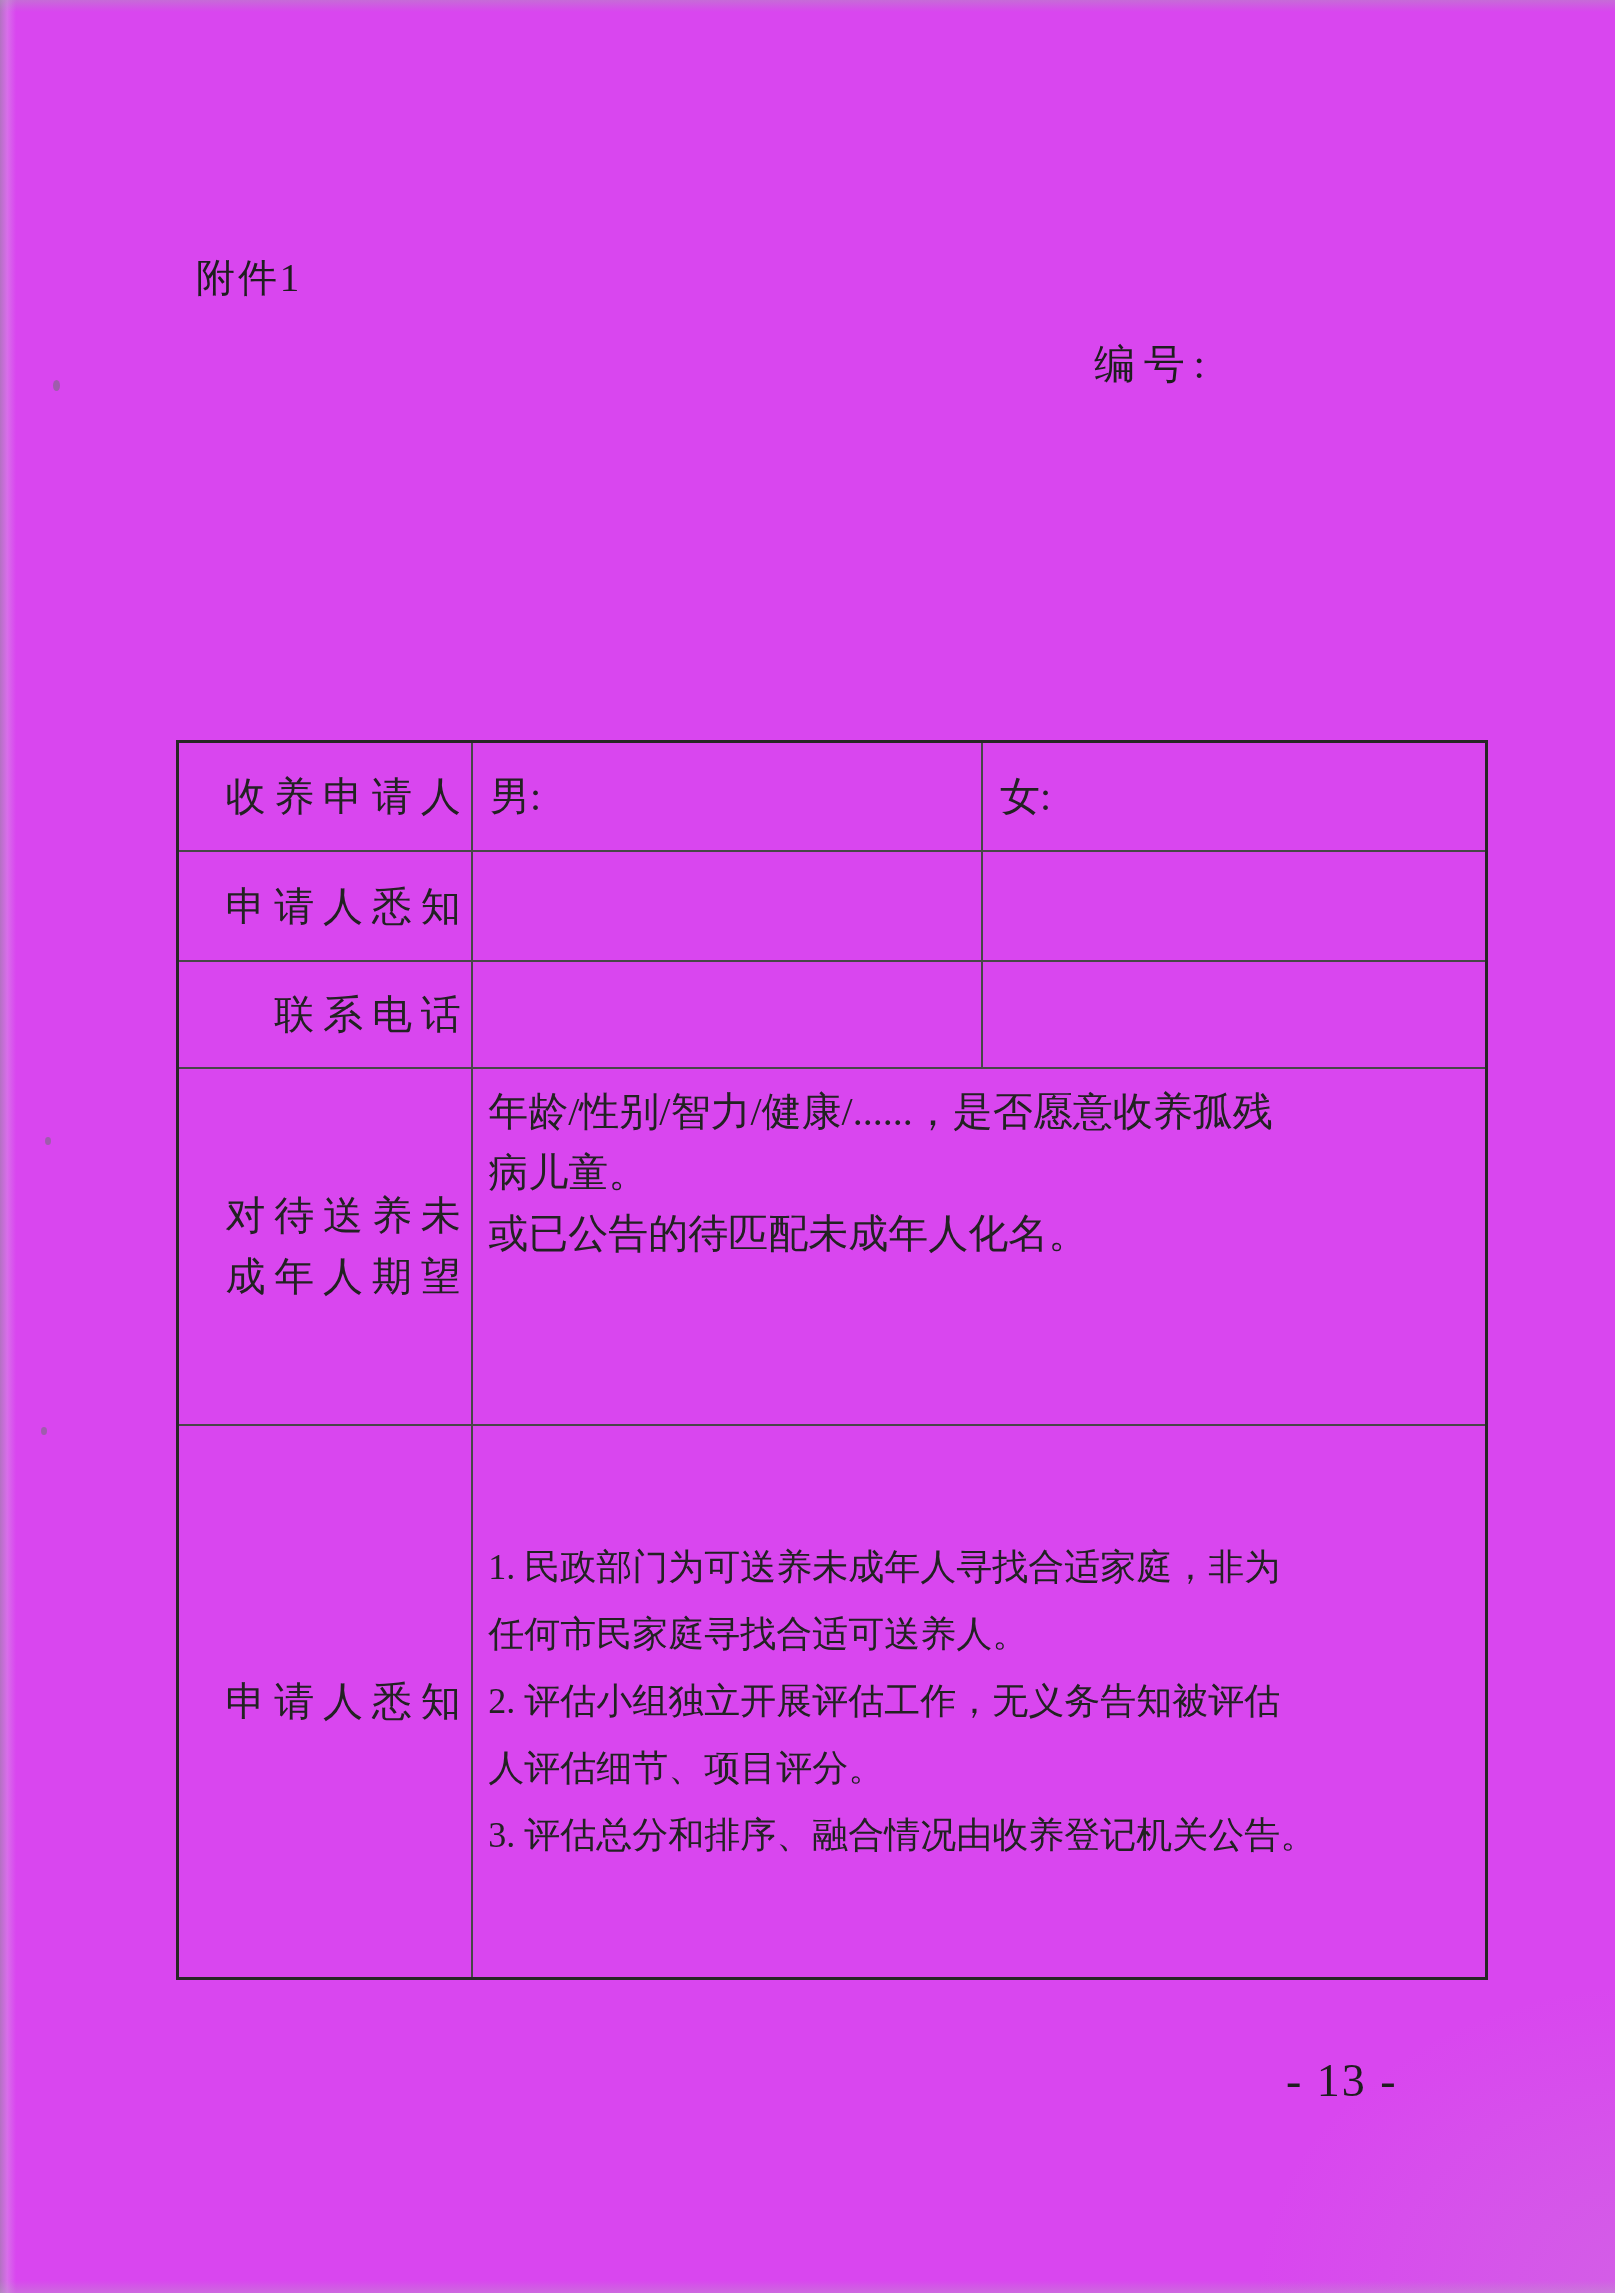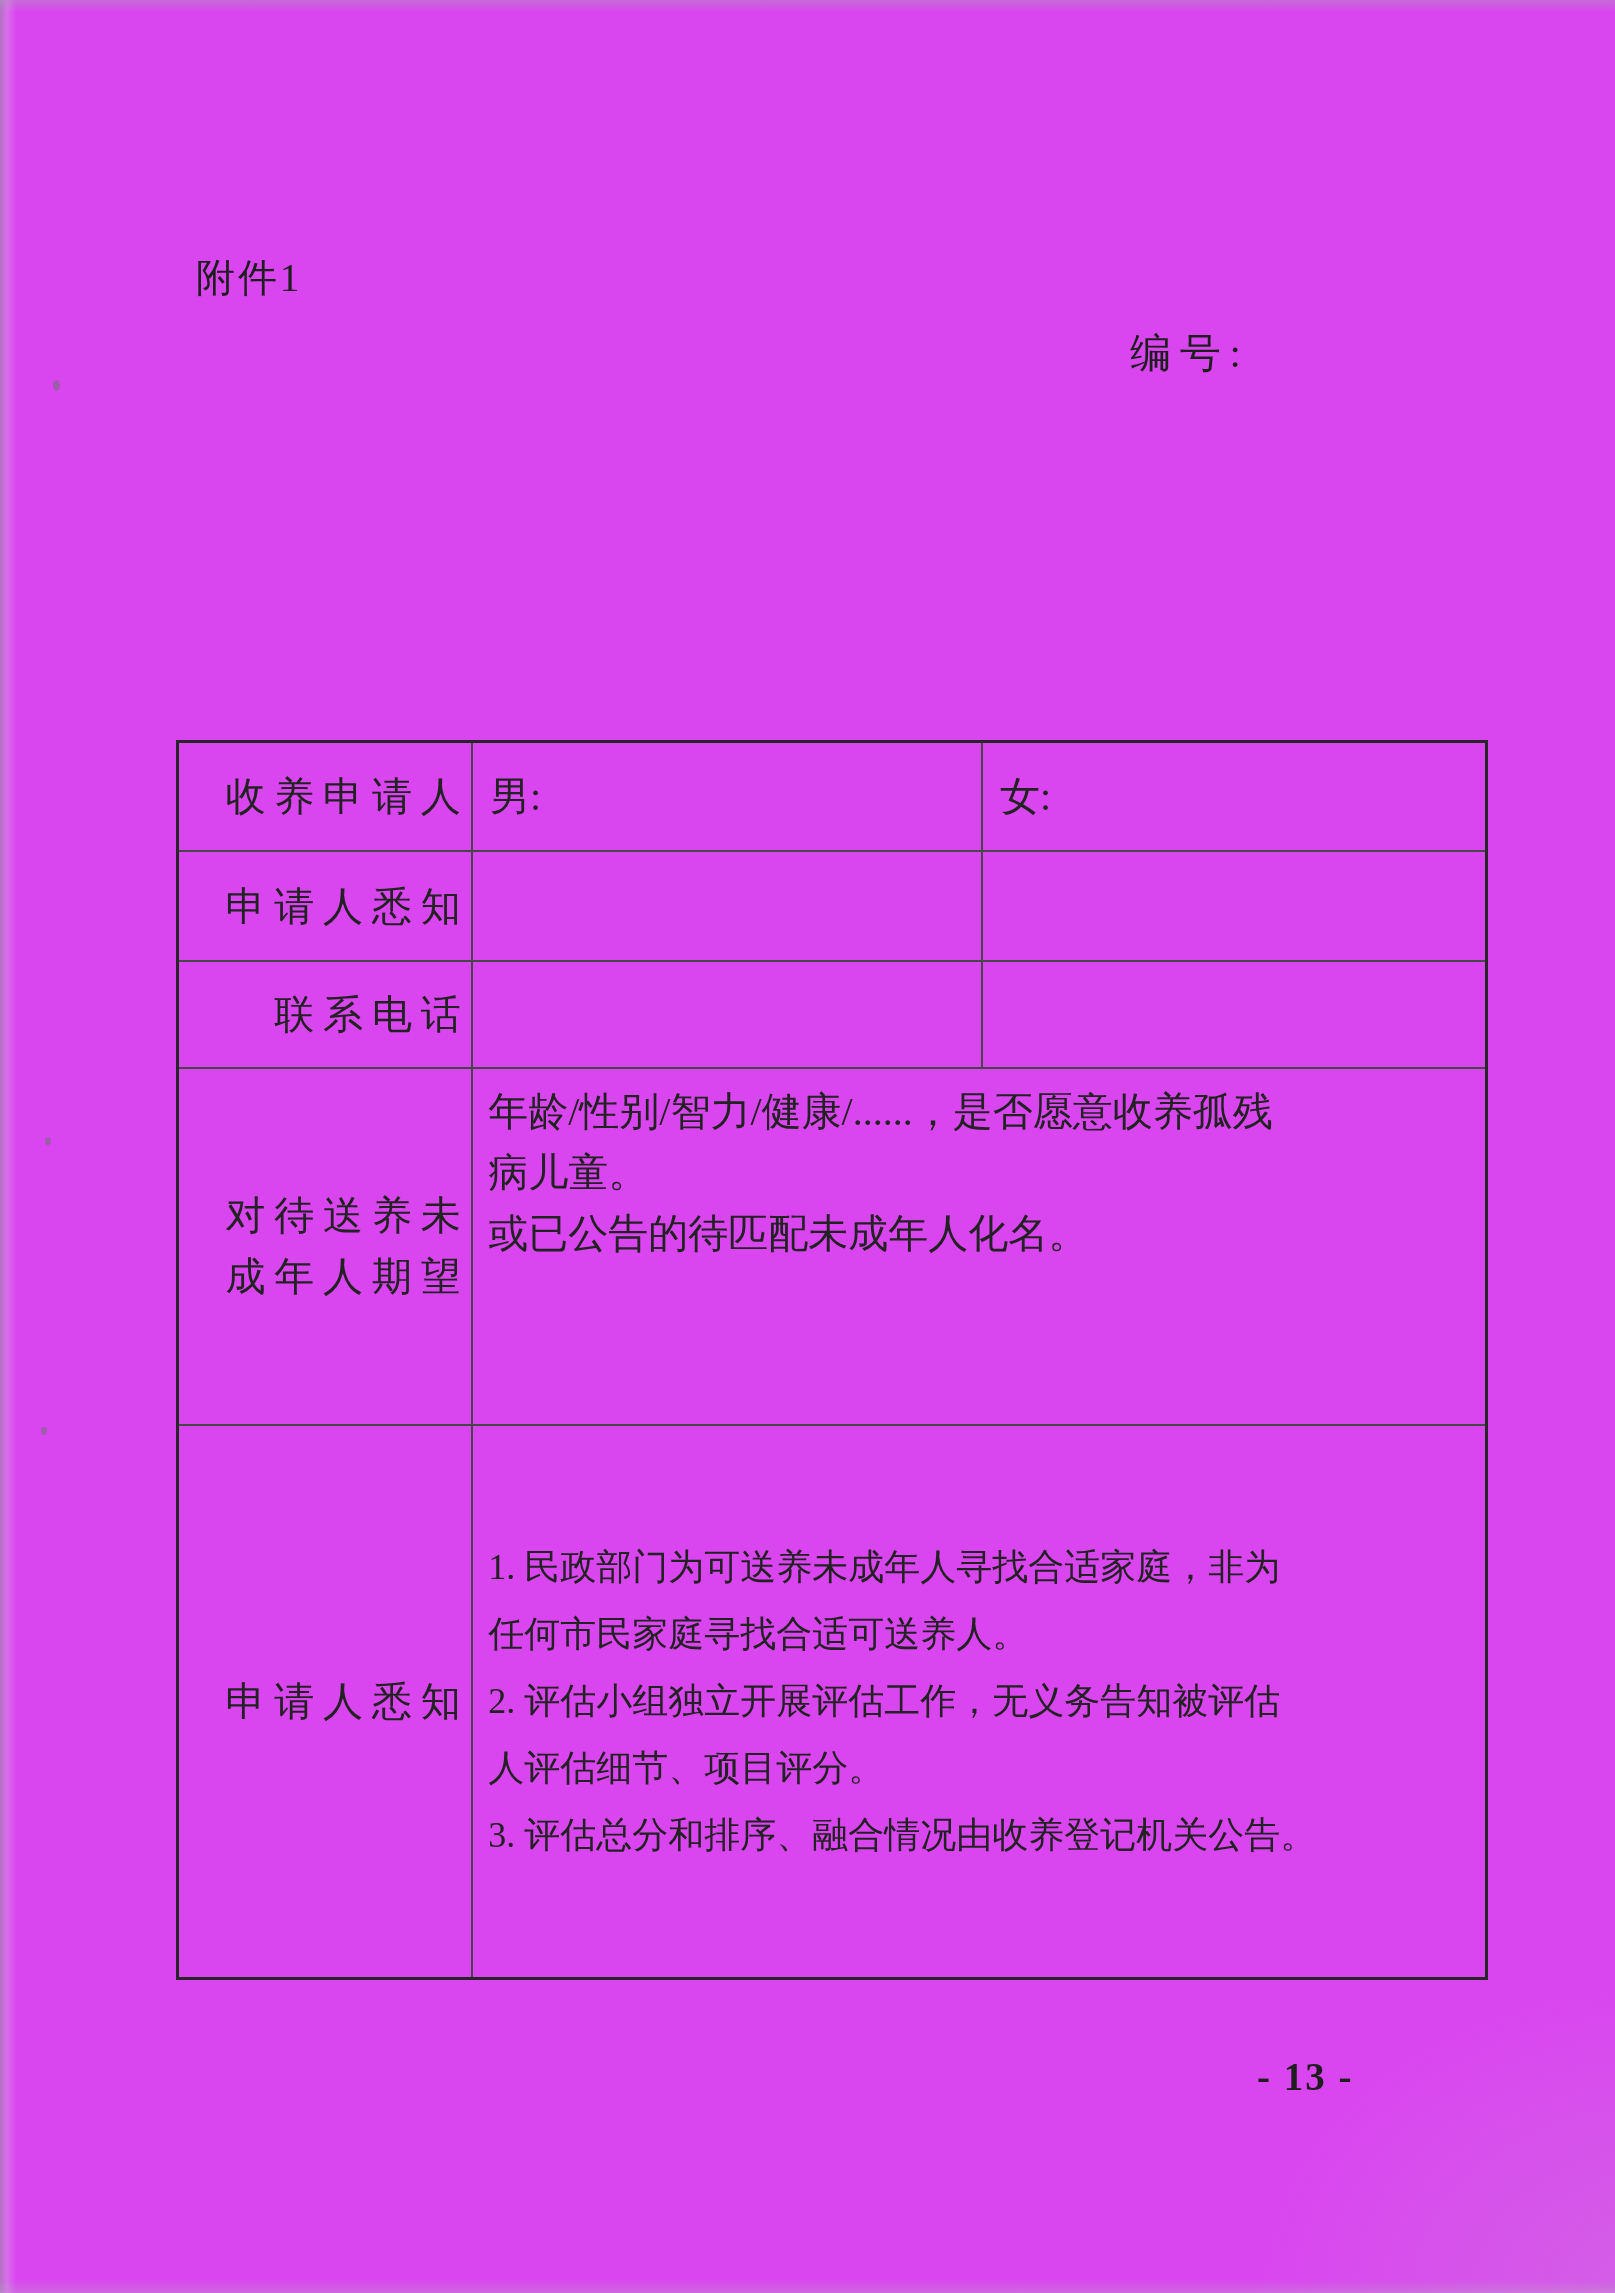--- a/index.html
+++ b/index.html
@@ -25,41 +25,41 @@
     background: linear-gradient(to top, rgba(178,178,188,.35), rgba(255,255,255,0)); }
   .scan-corner-br   { position:absolute; right:0; bottom:0; width:412px; height:314px;
     background: radial-gradient(ellipse at 100% 100%, rgba(188,188,196,.22), rgba(255,255,255,0) 70%); }
   .speck { position:absolute; background:#6f6f76; border-radius:50%; opacity:.55; }
   .speck.s1 { left:53px;  top:380px;  width:6.9px;  height:10.8px; }
   .speck.s2 { left:45px;  top:1137px; width:5.9px;  height:7.8px;  }
   .speck.s3 { left:41px;  top:1427px; width:5.9px;  height:7.8px;  }
 
   
   .attachment { position:absolute; left:196px; top:251px; font-size:39px; letter-spacing:2.9px; }
-  .serial     { position:absolute; left:1094px; top:326px; font-size:41px; letter-spacing:8.8px;margin-left:36px; }
+  .serial     { position:absolute; left:1094px; top:337px; font-size:41px; letter-spacing:8.8px; }
   .doc-title  { position:absolute; left:176px; top:486px; width:1308px;
     text-align:center; font-size:59px; font-weight:bold; letter-spacing:2.9px; line-height:92px; color:#141414; }
 
   
   table.form {
     position:absolute; left:176px; top:740px;
     width:1308px; height:1240px;
     border-collapse:collapse; table-layout:fixed;
     border:3.9px solid #262626;
   }
   table.form td { border:2px solid #474747; overflow:hidden; }
   td.lbl { text-align:right; vertical-align:middle; font-size:40px; letter-spacing:8.8px; color:#222; }
   td.lbl .lbl-line { line-height:61px; }
   td.val { vertical-align:middle; font-size:40px; padding-left:17.6px; color:#222; }
   td.content-top { vertical-align:top; font-size:40px; padding:11.8px 13.7px 0 15.7px; color:#222; }
   td.content-top .c-line { line-height:61px; }
   td.content-mid { vertical-align:middle; font-size:36px; padding:0 5.9px 0 15.7px; color:#222; }
   td.content-mid .c-line { line-height:67px; }
 
-  .page-number { position:absolute; left:1257px; top:2054px; font-size:39px; letter-spacing:2px;font-weight:bold; }
+  .page-number { position:absolute; left:1286px; top:2054px; font-size:46px; letter-spacing:2px; }
 </style>
 </head>
 <body>
 
 <div class="page">
 
   <div class="scan-edge-left"></div>
   <div class="scan-edge-top"></div>
   <div class="scan-edge-right"></div>
   <div class="scan-edge-bottom"></div>

